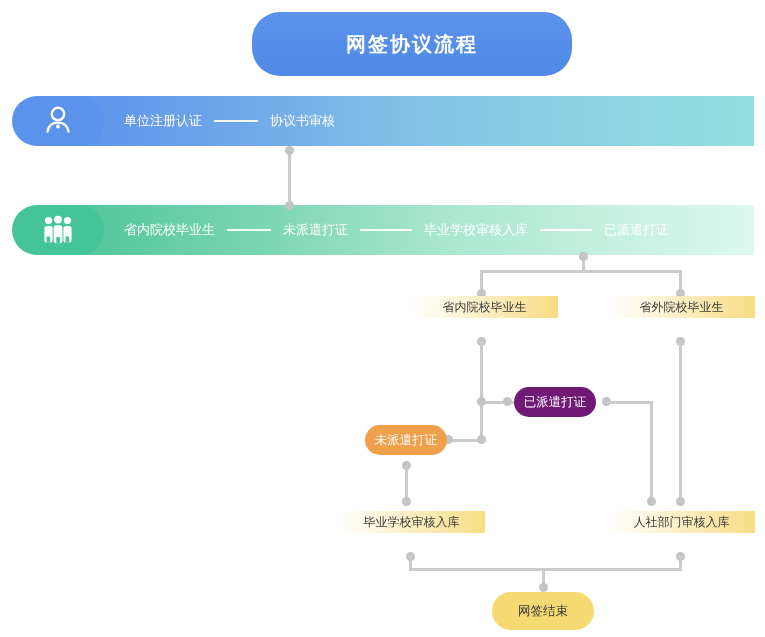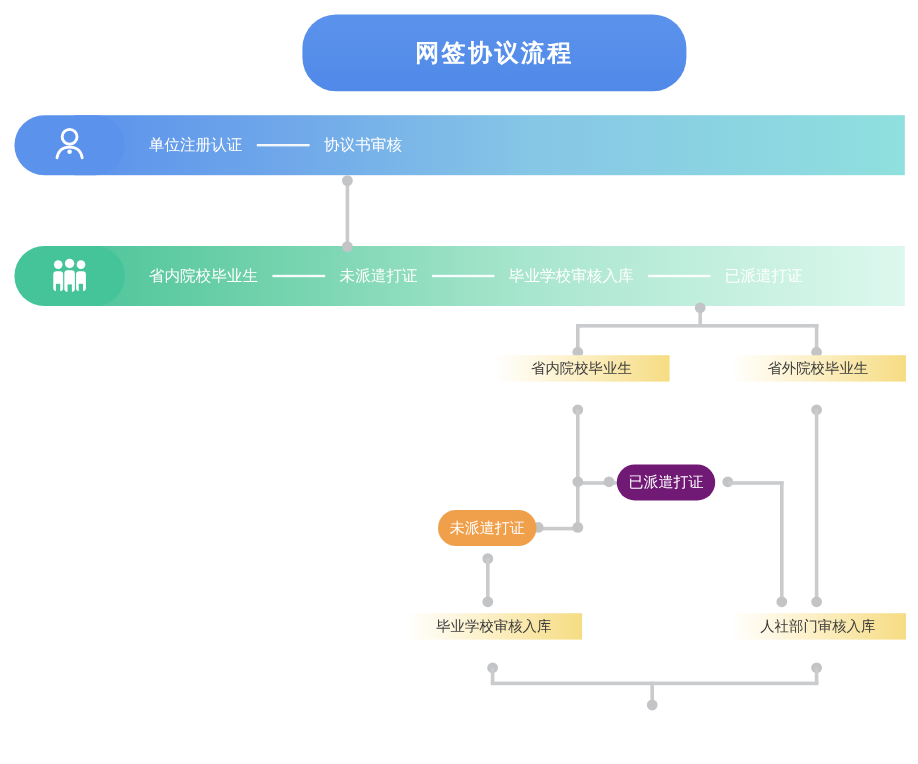--- a/index.html
+++ b/index.html
@@ -242,14 +242,15 @@
   <div class="gbox" style="left:608px; top:511px; width:147px;">人社部门审核入库</div>
 
   <div class="conn-dot" style="left:406px; top:552px;"></div>
   <div class="conn-dot" style="left:676px; top:552px;"></div>
   <div class="conn-line conn-v" style="left:409px; top:556px; height:14px;"></div>
   <div class="conn-line conn-v" style="left:679px; top:556px; height:14px;"></div>
   <div class="conn-line conn-h" style="left:409px; top:568px; width:273px;"></div>
   <div class="conn-line conn-v" style="left:542px; top:568px; height:18px;"></div>
   <div class="conn-dot" style="left:539px; top:583px;"></div>
 
+  <div class="pill yellow" style="left:492px; top:592px; width:102px;">网签结束</div>
 
 </div>
 
 </body></html>

